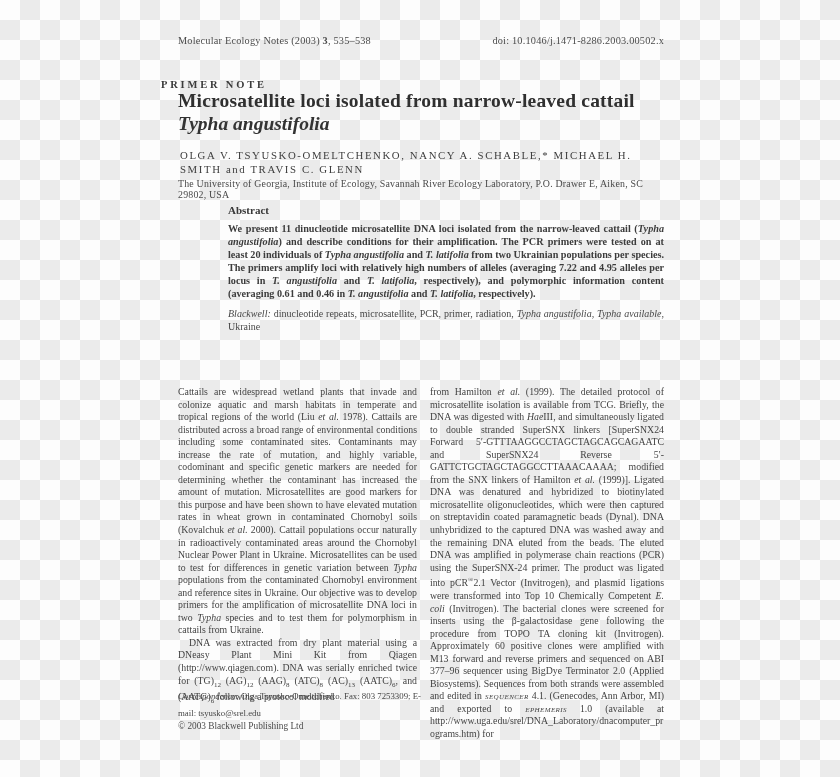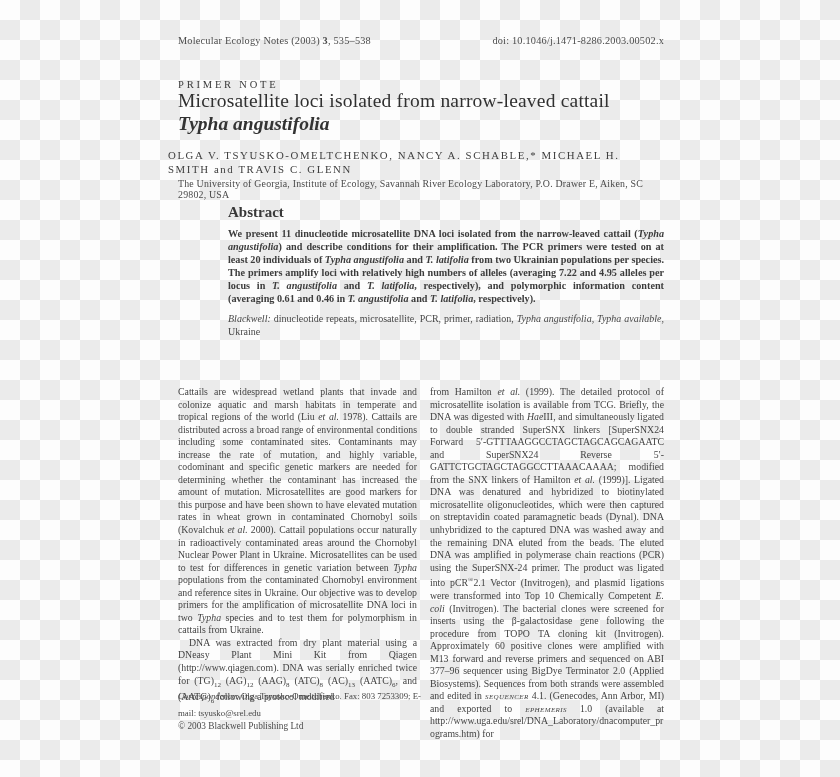--- a/index.html
+++ b/index.html
@@ -14,43 +14,43 @@
     color: #424242;
   }
   .abs { position: absolute; }
 
   .journal-line {
     left: 178px; top: 35px; width: 486px;
     display: flex; justify-content: space-between;
     font-size: 10.3px; color: #4c4c4c; letter-spacing: 0.2px; text-align: right;
   }
   .section-label {
-    left: 178px; top: 79px;
-    font-size: 10.5px; font-weight: 400; letter-spacing: 2.8px; color: #3a3a3a;
+    left: 161px; top: 79px;
+    font-size: 10.5px; font-weight: 700; letter-spacing: 2.8px; color: #3a3a3a;
   }
   .title {
     left: 178px; top: 90px; width: 500px; margin: 0;
-    font-size: 19.5px; font-weight: 400; color: #303030; letter-spacing: 0.2px;
+    font-size: 19.5px; font-weight: 700; color: #303030; letter-spacing: 0.2px;
     line-height: 22px;
   }
   .title-species {
     left: 178px; top: 113px;
     font-size: 19.5px; font-weight: 700; font-style: italic; color: #333;
     line-height: 22px;
   }
   .authors {
-    left: 168px; top: 149px; width: 486px;
+    left: 180px; top: 149px; width: 486px;
     font-size: 10.8px; letter-spacing: 1.6px; line-height: 13.8px; color: #3d3d3d;
   }
   .affiliation {
     left: 178px; top: 178px; width: 486px;
     font-size: 9.9px; color: #4a4a4a; letter-spacing: 0.2px;
   }
   .abstract { left: 228px; top: 204px; width: 436px; }
-  .abstract-heading { font-weight: 700; font-size: 15px; color: #383838; }
+  .abstract-heading { font-weight: 700; font-size: 11px; color: #383838; }
   .abstract-body {
     margin: 6px 0 0 0;
     font-weight: 700; font-size: 10.2px; line-height: 13px;
     text-align: justify; color: #3c3c3c;
   }
   .keywords {
     margin: 7px 0 0 0;
     font-size: 10px; line-height: 13px; text-align: justify; color: #474747;
   }
   .received {

